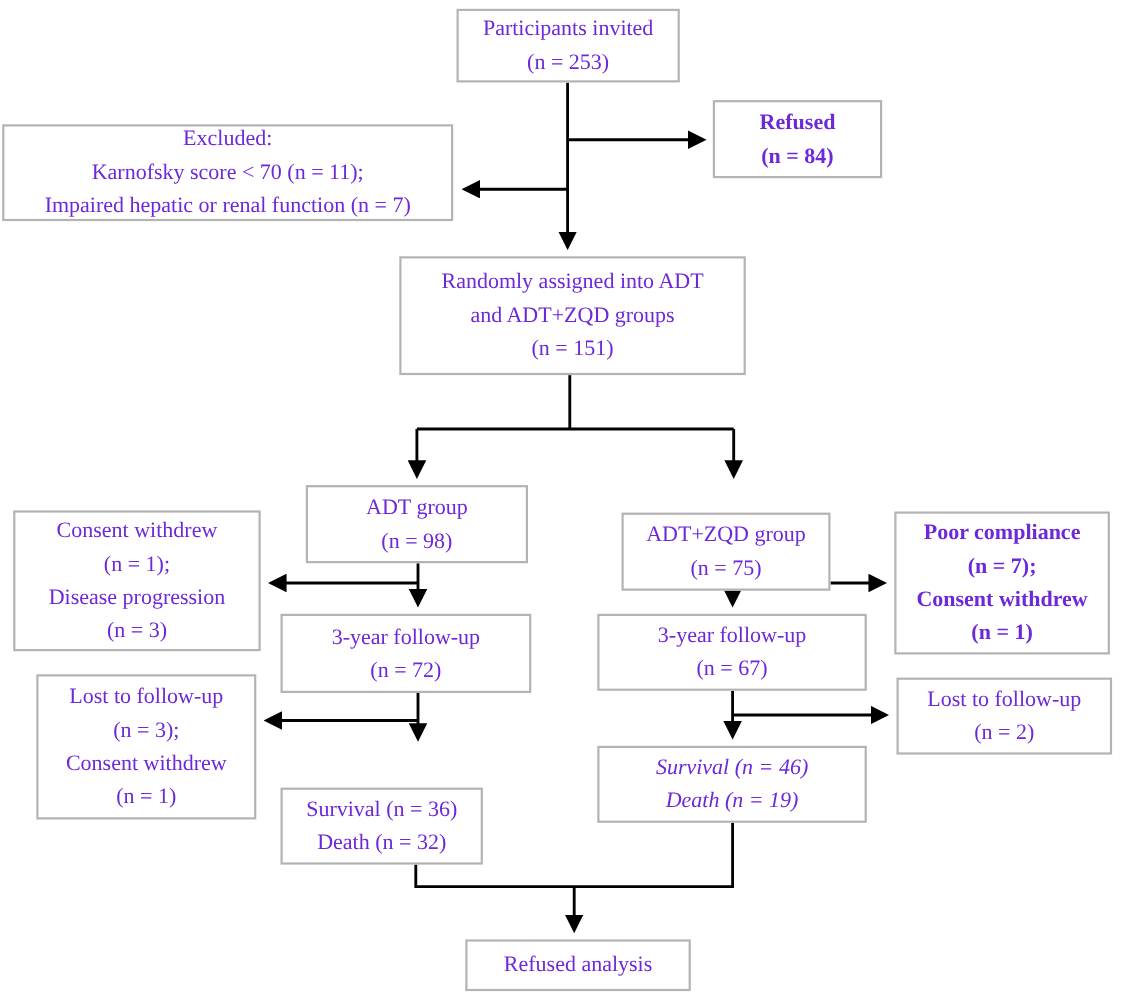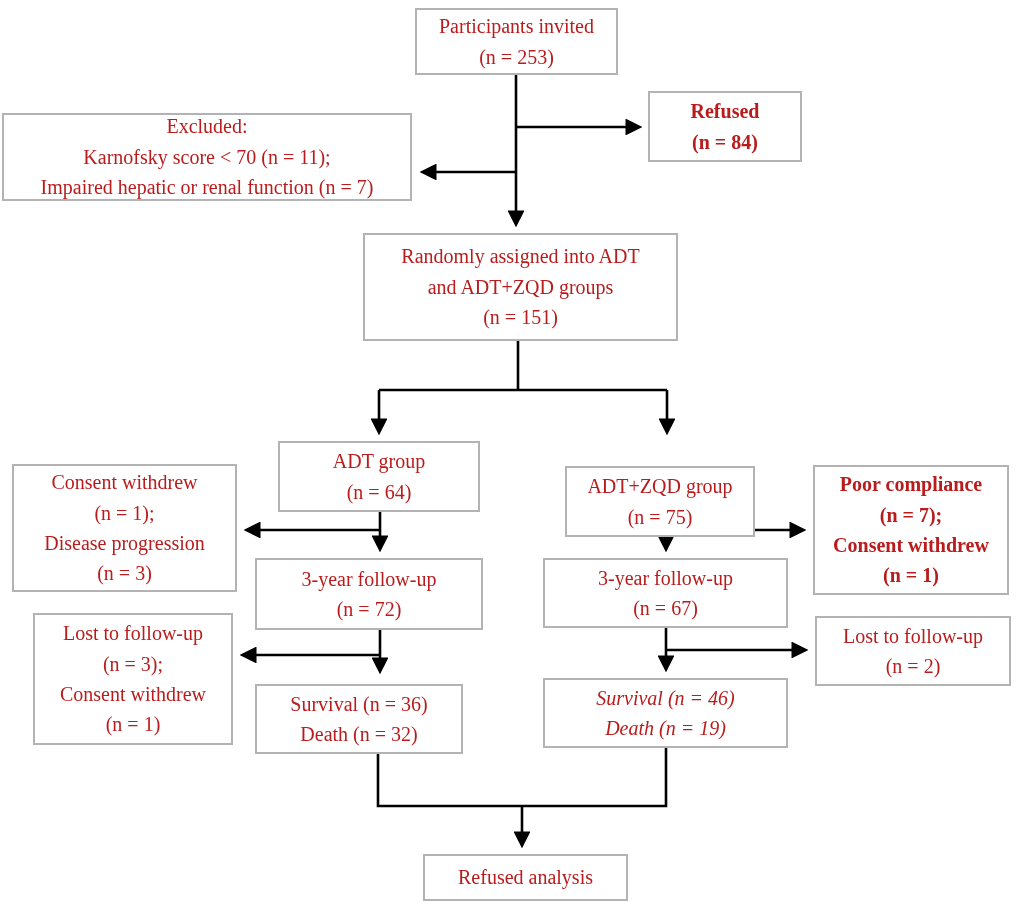--- a/index.html
+++ b/index.html
@@ -6,21 +6,21 @@
     margin: 0;
     padding: 0;
     background: #ffffff;
   }
   .canvas {
     position: relative;
     width: 1020px;
     height: 905px;
     background: #ffffff;
     font-family: "Liberation Serif", serif;
-    color: #b91c1c;
+    color: #6d28d9;
     overflow: hidden;
   }
   .connectors {
     position: absolute;
     left: 0;
     top: 0;
     pointer-events: none;
   }
   .node {
     position: absolute;
@@ -76,21 +76,21 @@
 
   <div class="node" style="left:2px; top:113px; width:410px; height:88px;">Excluded:
 Karnofsky score &lt; 70 (n = 11);
 Impaired hepatic or renal function (n = 7)</div>
 
   <div class="node" style="left:363px; top:233px; width:315px; height:108px;">Randomly assigned into ADT
 and ADT+ZQD groups
 (n = 151)</div>
 
   <div class="node" style="left:278px; top:441px; width:202px; height:71px;">ADT group
-(n = 64)</div>
+(n = 98)</div>
 
   <div class="node" style="left:565px; top:441px; width:190px; height:71px;margin-top:25px;">ADT+ZQD group
 (n = 75)</div>
 
   <div class="node" style="left:12px; top:464px; width:225px; height:128px;">Consent withdrew
 (n = 1);
 Disease progression
 (n = 3)</div>
 
   <div class="node" style="left:813px; top:465px; width:196px; height:130px;font-weight:bold;">Poor compliance
@@ -105,21 +105,21 @@
 (n = 67)</div>
 
   <div class="node" style="left:33px; top:613px; width:200px; height:132px;">Lost to follow-up
 (n = 3);
 Consent withdrew
 (n = 1)</div>
 
   <div class="node" style="left:815px; top:616px; width:196px; height:70px;">Lost to follow-up
 (n = 2)</div>
 
-  <div class="node" style="left:255px; top:684px; width:208px; height:70px;">Survival (n = 36)
+  <div class="node" style="left:255px; top:716px; width:184px; height:70px;">Survival (n = 36)
 Death (n = 32)</div>
 
   <div class="node" style="left:543px; top:678px; width:245px; height:70px;font-style:italic;">Survival (n = 46)
 Death (n = 19)</div>
 
   <div class="node" style="left:423px; top:854px; width:205px; height:47px;">Refused analysis</div>
 
 </div>
 
 </body></html>

